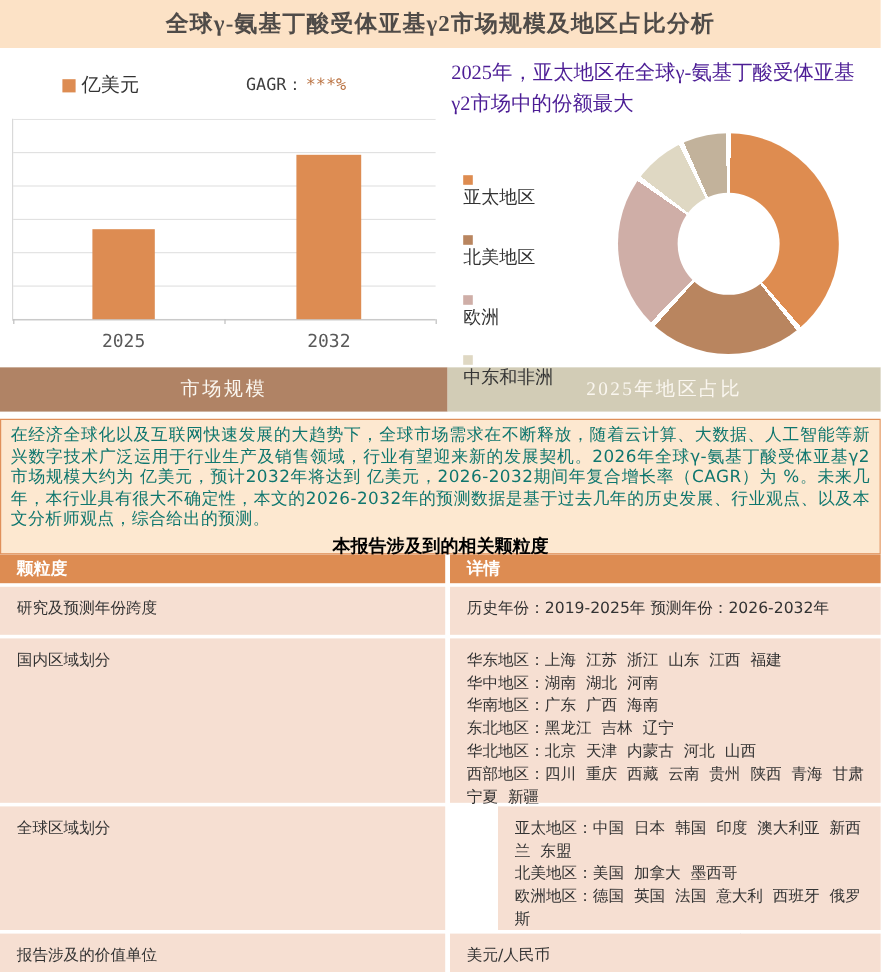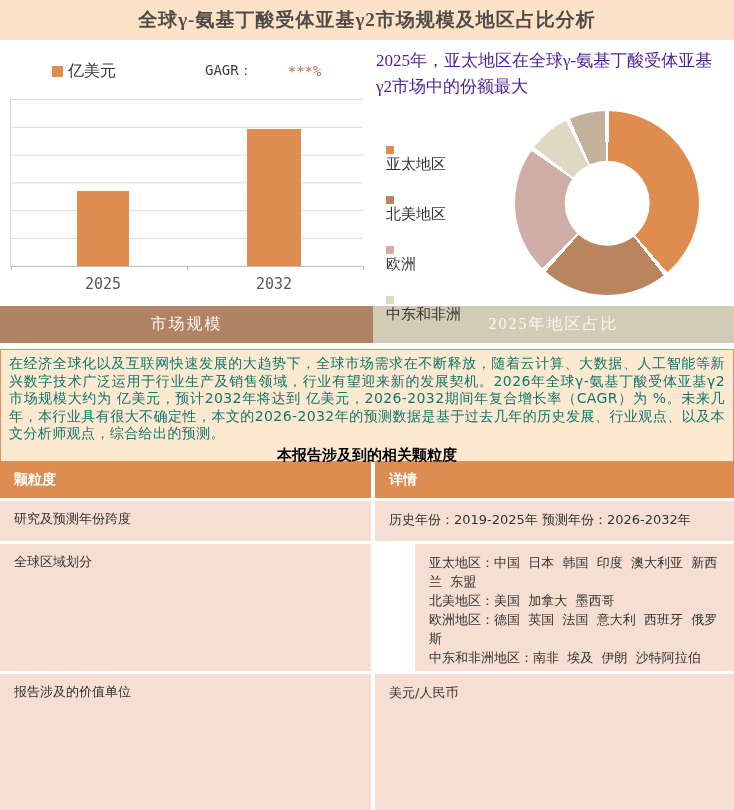--- a/index.html
+++ b/index.html
@@ -20,21 +20,21 @@
   
   .charts{height:266px;display:flex;background:#fff;position:relative;}
   .bar-col{width:366px;position:relative;}
   .legend-row{
     position:absolute;top:20px;left:52px;right:0;height:22px;
     display:flex;align-items:center;font-size:16px;color:#333;
   }
   .legend-swatch{width:11px;height:11px;background:var(--accent,#DD8C52);margin-right:5px;}
   .cagr{
     position:absolute;left:153px;display:flex;align-items:center;
-    font-family:"DejaVu Sans Mono","Liberation Mono",monospace;font-size:14px;color:#3d3d3d;gap:33px;
+    font-family:"DejaVu Sans Mono","Liberation Mono",monospace;font-size:14px;color:#3d3d3d;
   }
   .cagr .stars{color:#b9703f;margin-left:2px;}
   .plot{
     position:absolute;left:10px;top:59px;width:352px;height:167px;
     border-left:1px solid #d9d9d9;border-bottom:1px solid #bfbfbf;
     background-image:linear-gradient(to bottom,#dcdcdc 0,#dcdcdc 1px,transparent 1px);
     background-size:100% 27.8px;
   }
   .bar{position:absolute;bottom:0;background:var(--bar-color,#DD8C52);}
   .tick{position:absolute;top:167px;width:1px;height:4px;background:#bfbfbf;}
@@ -80,21 +80,21 @@
     margin-top:3px;text-align:center;font-size:15px;font-weight:bold;color:#000;
   }
   
   .gtable{display:flex;flex-direction:column;background:#fff;height:348px;}
   .trow{display:grid;grid-template-columns:371px 1fr;column-gap:4px;margin-top:3px;}
   .trow:first-child{margin-top:0;}
   .trow.fill{flex:1;}
   .tcell{background:var(--row-bg,#F6DFD2);padding:9px 0 4px 14px;box-sizing:border-box;}
   .thead .tcell{
     background:var(--accent,#DD8C52);color:#fff;font-weight:bold;font-size:14px;
-    height:36px;display:flex;align-items:center;padding-top:0;padding-bottom:0;
+    height:24px;display:flex;align-items:center;padding-top:0;padding-bottom:0;
   }
   .tcell.label{font-size:13px;color:#333;}
   .tcell.details{font-size:13px;color:#333;line-height:19px;white-space:pre-wrap;padding-right:10px;}
   .r1{min-height:40px;} .r2{min-height:137px;} .r3{min-height:84px;gap:44px;}
 </style>
 </head>
 <body>
 
 <div class="title-band">
   <h1>全球γ-氨基丁酸受体亚基γ2市场规模及地区占比分析</h1>
@@ -161,20 +161,29 @@
 
 <div class="gtable" id="gtable">
   <div class="trow thead">
     <div class="tcell">颗粒度</div>
     <div class="tcell">详情</div>
   </div>
 <div class="trow r1">
       <div class="tcell label r1">研究及预测年份跨度</div>
       <div class="tcell details r1">历史年份：2019-2025年 预测年份：2026-2032年</div>
     </div>
+    <div class="trow r2">
+      <div class="tcell label r2">国内区域划分</div>
+      <div class="tcell details r2">华东地区：上海  江苏  浙江  山东  江西  福建
+华中地区：湖南  湖北  河南
+华南地区：广东  广西  海南
+东北地区：黑龙江  吉林  辽宁
+华北地区：北京  天津  内蒙古  河北  山西
+西部地区：四川  重庆  西藏  云南  贵州  陕西  青海  甘肃 宁夏  新疆</div>
+    </div>
     <div class="trow r3">
       <div class="tcell label r3">全球区域划分</div>
       <div class="tcell details r3">亚太地区：中国  日本  韩国  印度  澳大利亚  新西兰  东盟
 北美地区：美国  加拿大  墨西哥
 欧洲地区：德国  英国  法国  意大利  西班牙  俄罗斯
 中东和非洲地区：南非  埃及  伊朗  沙特阿拉伯</div>
     </div>
     <div class="trow fill">
       <div class="tcell label ">报告涉及的价值单位</div>
       <div class="tcell details ">美元/人民币</div>

